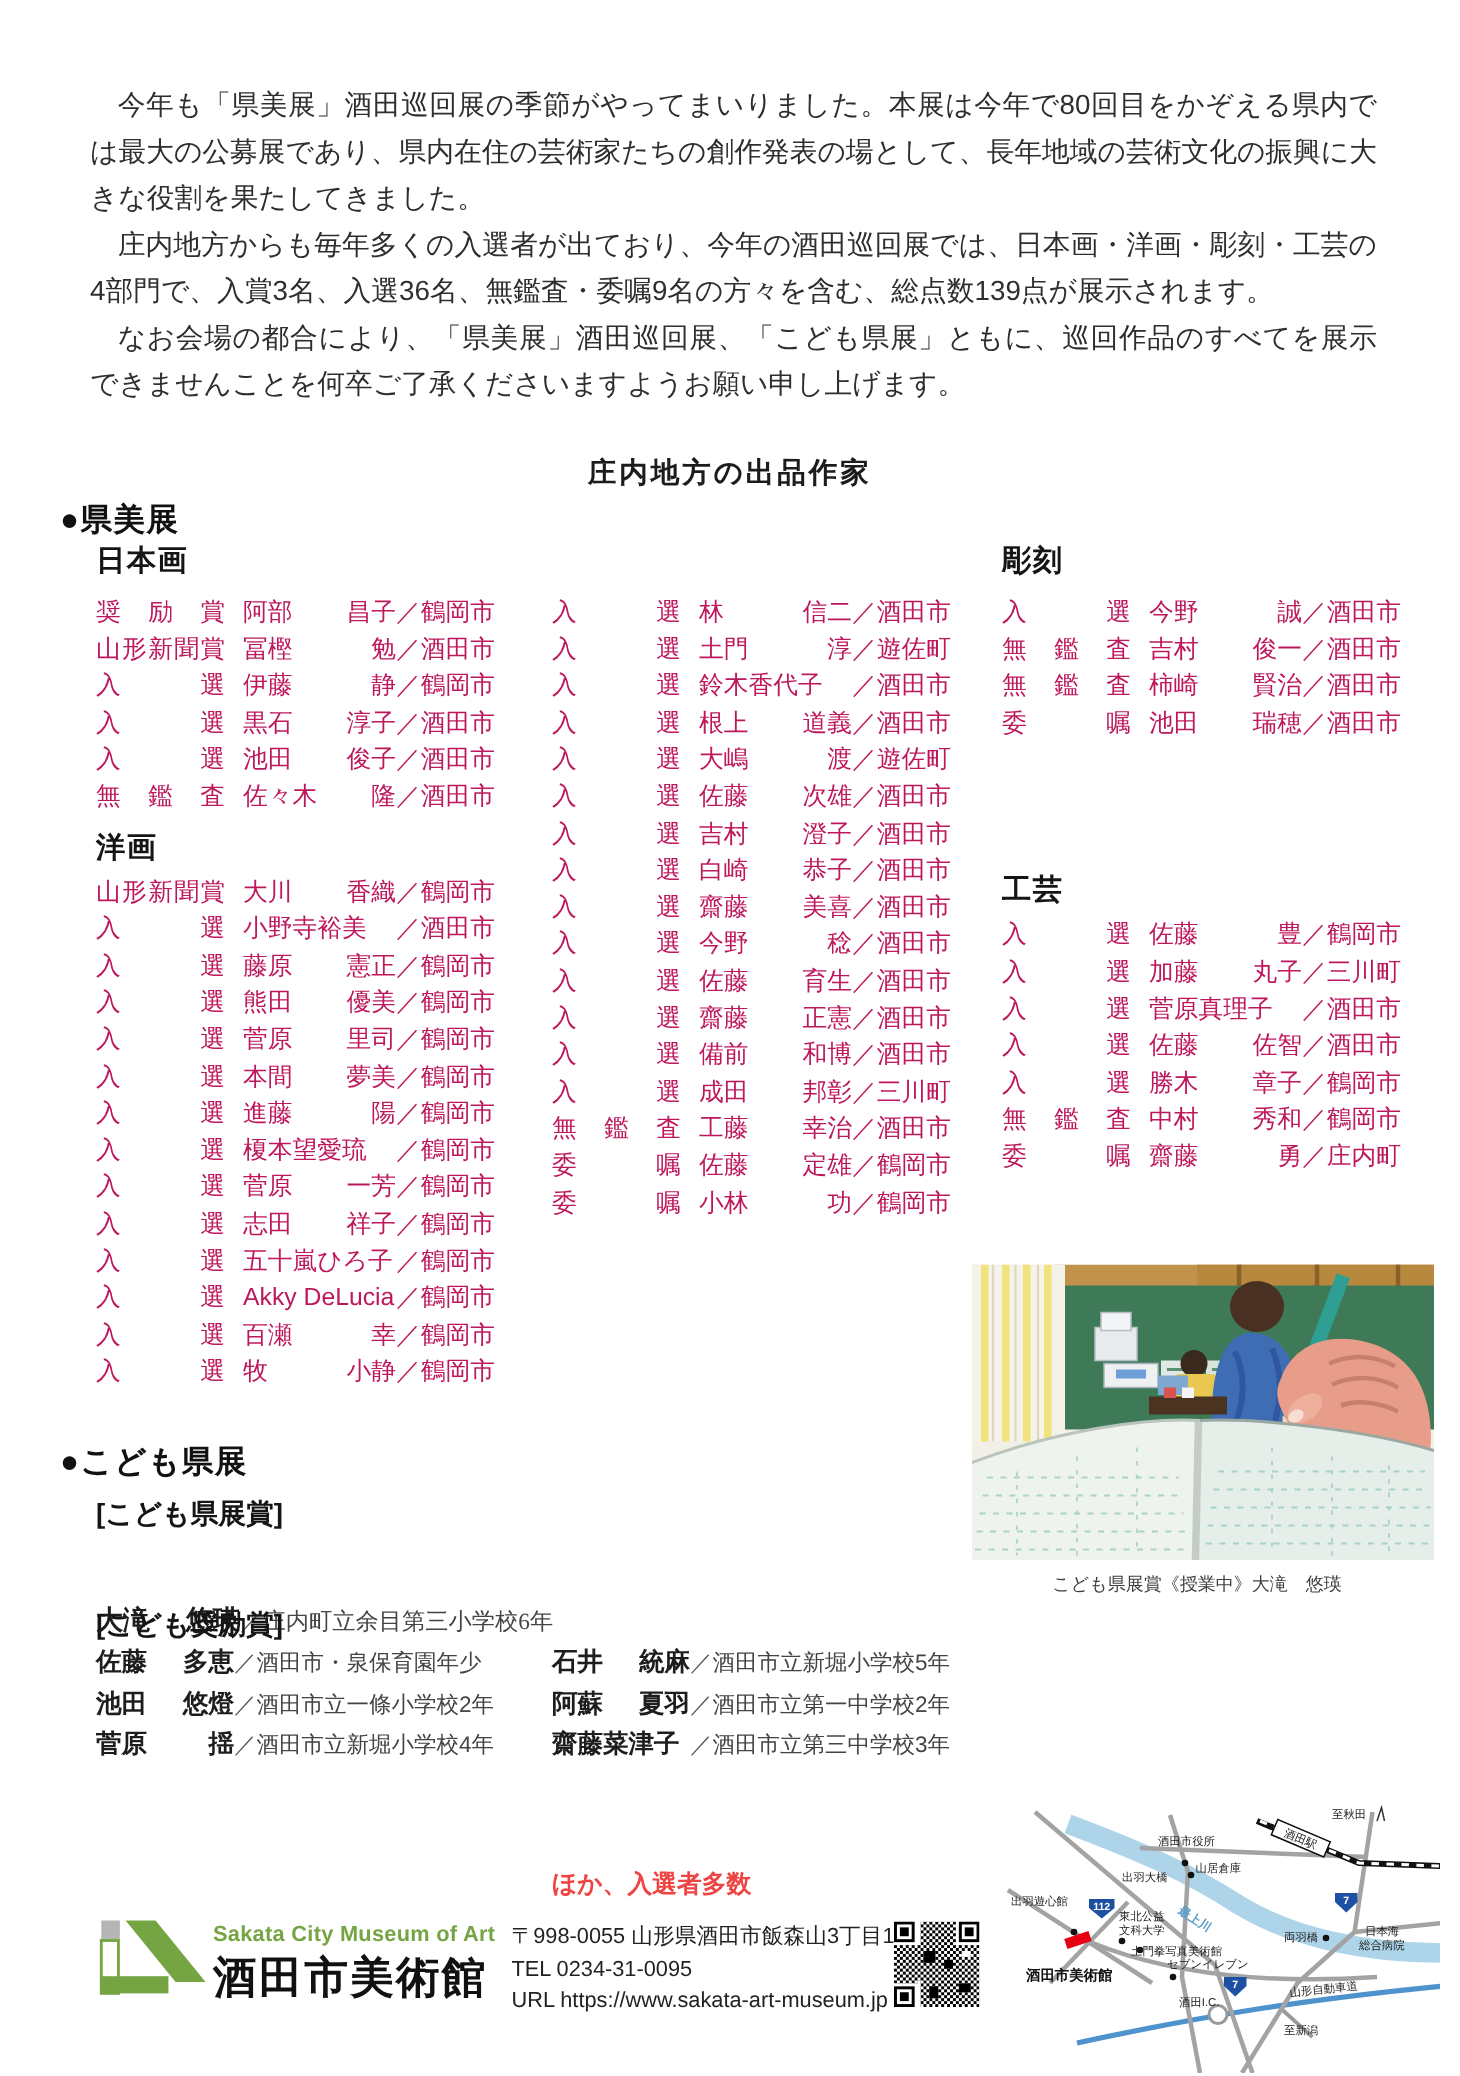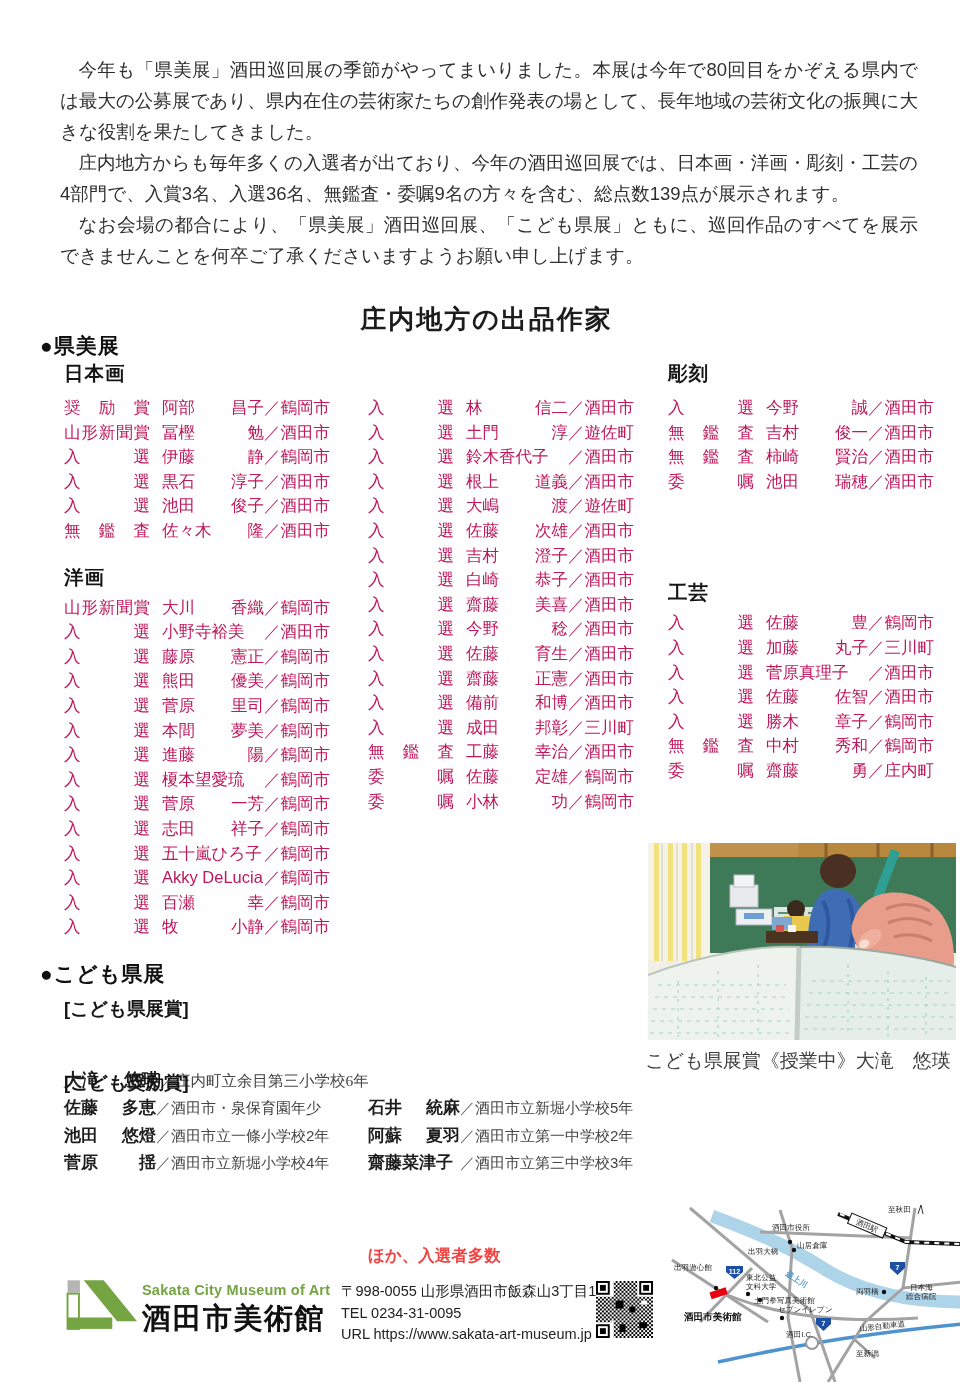--- a/index.html
+++ b/index.html
@@ -2,31 +2,31 @@
 <html><head>
 <meta charset="utf-8">
 <style>
   html,body{margin:0;padding:0;background:#fff;}
   body{width:973px;height:1384px;position:relative;font-family:"Liberation Sans","DejaVu Sans",sans-serif;color:#333;}
   .abs{position:absolute;}
   
   #intro{left:60px;top:54px;width:858px;font-size:18.5px;line-height:31px;text-align:justify;color:#2e2e2e;}
   .para{text-indent:1em;}
   
-  #main-title{left:0;top:302px;width:973px;text-align:center;font-size:26px;font-weight:bold;color:#1c1c1c;letter-spacing:2px;}
+  #main-title{left:0;top:302px;width:973px;text-align:center;font-size:19px;font-weight:bold;color:#1c1c1c;letter-spacing:2px;}
   
   .big-head{font-size:21px;font-weight:bold;color:#111;letter-spacing:1px;}
   #kenbiten-head{left:40px;top:332px;}
   #kodomo-head{left:40px;top:960px;}
   .col{position:absolute;top:360px;width:275px;}
   #col1{left:64px;}
   #col2{left:368px;}
   #col3{left:668px;}
   .sec-h{height:37px;font-size:19.5px;font-weight:bold;color:#151515;letter-spacing:1px;}
-  .sec-h2{margin-top:13px;height:39px;padding-top:6px;box-sizing:border-box;font-size:19.5px;font-weight:bold;color:#151515;letter-spacing:1px;}
+  .sec-h2{height:39px;padding-top:6px;box-sizing:border-box;font-size:19.5px;font-weight:bold;color:#151515;letter-spacing:1px;}
   .spacer37{height:37px;}
   #kogei-gap{height:62px;}
   .row{display:flex;align-items:baseline;height:24.6px;font-size:16.5px;color:#be185d;white-space:nowrap;}
   .award{flex:none;width:86px;text-align:justify;text-align-last:justify;-moz-text-align-last:justify;}
   .nm{flex:none;width:102px;margin-left:12px;display:flex;justify-content:space-between;text-align:center;}
   .sl{flex:none;}
   .city{flex:none;}
   
   .sub-head{font-size:18.5px;font-weight:bold;color:#151515;}
   #kenten-sub{left:64px;top:996px;}
@@ -36,21 +36,21 @@
   #kids-col2{left:368px;top:1096px;width:300px;}
   .kidrow{display:flex;align-items:baseline;height:27.5px;white-space:nowrap;}
   .kname{flex:none;width:92px;display:flex;justify-content:space-between;font-weight:bold;font-size:17px;color:#1d1d1d;}
   .ksl{flex:none;font-size:15px;color:#555;}
   .kschool{flex:none;font-size:15px;color:#444;}
   #kenten-winner .kname{width:96px;font-size:18px;}
   #kenten-winner .kschool{font-size:15.5px;margin-top:47px;}
   #kids-note{left:368px;top:1245px;font-size:16.5px;font-weight:bold;color:#ef4444;}
   
   #artwork{left:648px;top:843px;width:308px;height:197px;}
-  #artwork-caption{left:640px;top:1048px;width:316px;text-align:center;font-size:19px;color:#3f3f3f;}
+  #artwork-caption{left:640px;top:1048px;width:316px;text-align:center;font-size:12px;color:#3f3f3f;}
   
   #logo-mark{left:58px;top:1276px;}
   #logo-text{left:142px;top:1282px;}
   #logo-en{font-size:14.5px;font-weight:bold;color:#75a443;letter-spacing:.2px;}
   #logo-ja{font-size:29px;font-weight:bold;color:#111;letter-spacing:1.5px;margin-top:1px;}
   #contact{left:341px;top:1281px;font-size:14.5px;line-height:21.5px;color:#222;}
   #qr{left:596px;top:1281px;}
   #map{left:660px;top:1190px;}
   .map-label{font-size:7.6px;fill:#222;}
   .map-label-b{font-size:9.6px;font-weight:bold;fill:#111;}

